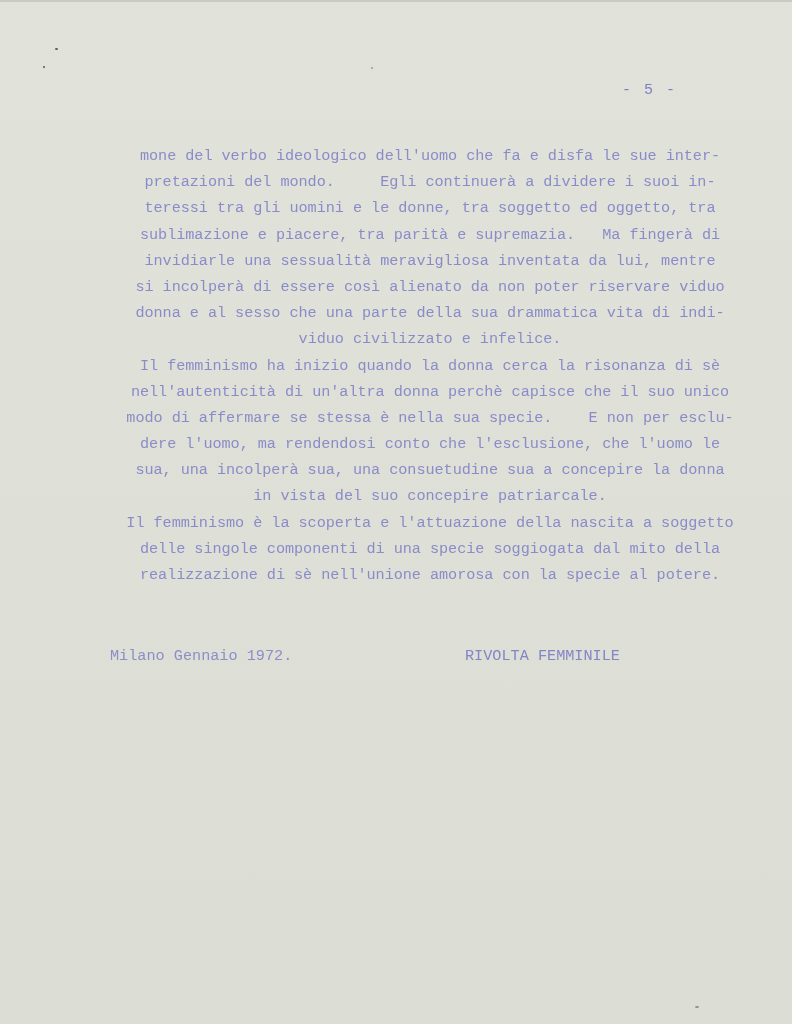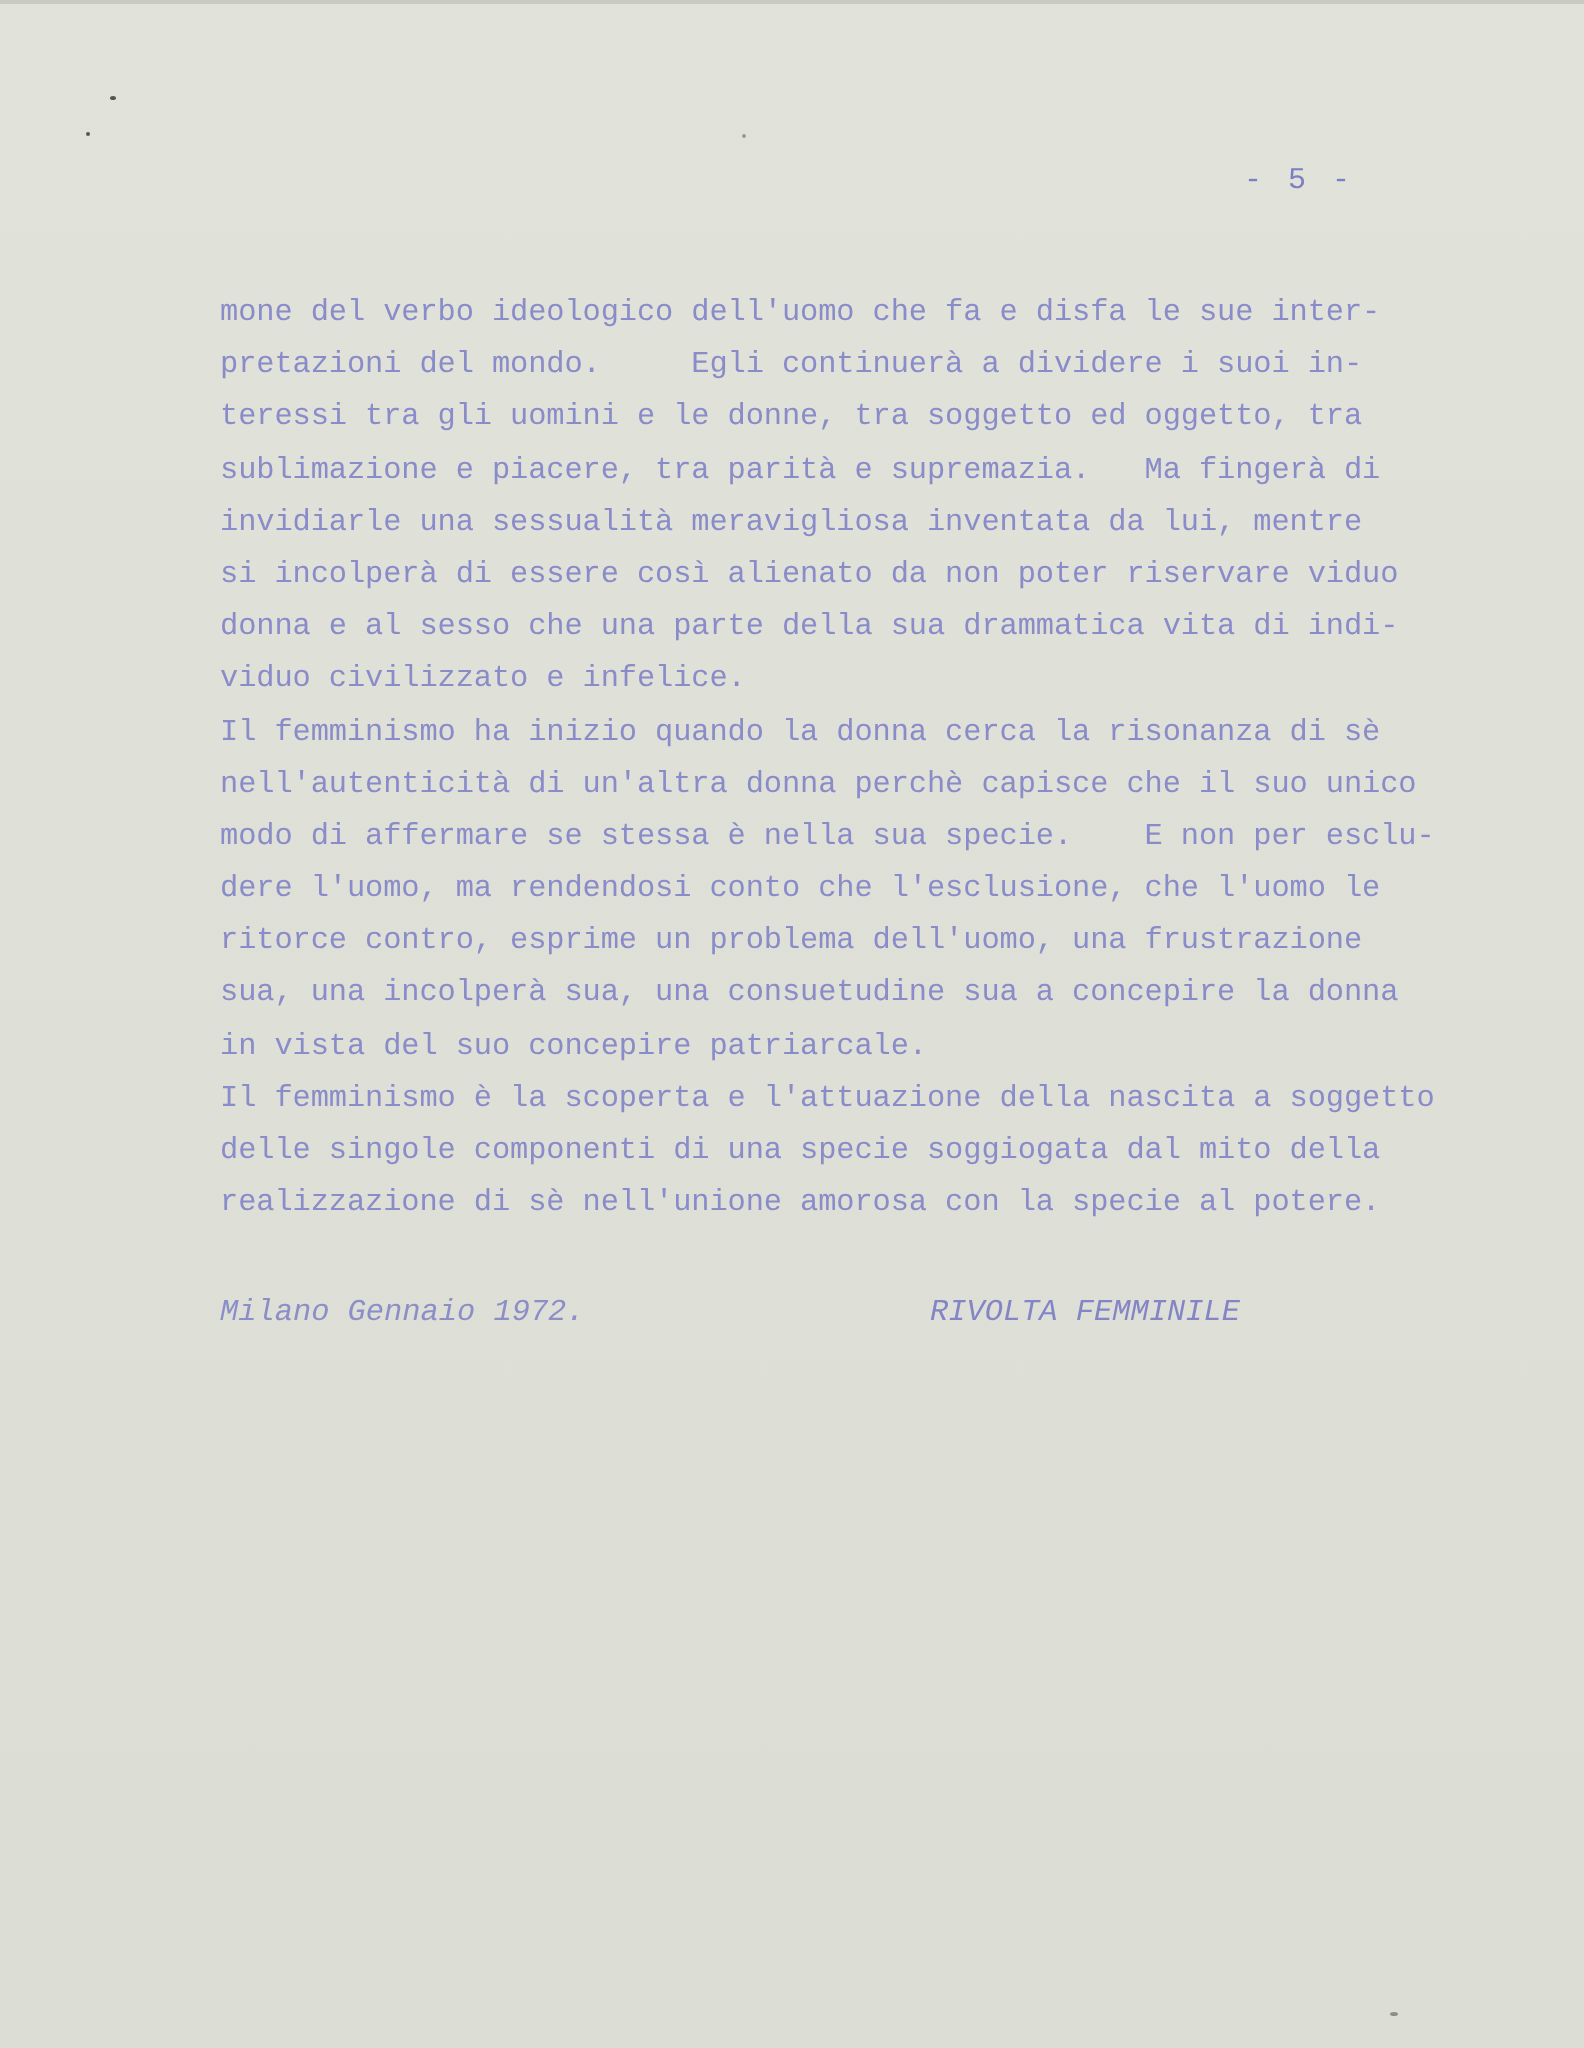--- a/index.html
+++ b/index.html
@@ -39,31 +39,31 @@
       top: 143px;
       width: 640px;
     }
     .line {
       height: 26.2px;
       line-height: 26.2px;
       font-size: 15.2px;
       color: #8a8cc9;
       white-space: pre;
       letter-spacing: -0.05px;
+      text-align: center;
     }
     .signature-row {
       position: absolute;
       left: 110px;
       top: 647px;
       width: 560px;
       height: 24px;
       font-size: 15.2px;
       color: #8c8ec8;
       white-space: pre;
-      font-style: italic;
     }
     .sig-place {
       position: absolute;
       left: 0;
       top: 0;
     }
     .sig-org {
       position: absolute;
       left: 355px;
       top: 0;
@@ -97,21 +97,20 @@
       <div class="line">invidiarle una sessualità meravigliosa inventata da lui, mentre</div>
       <div class="line">si incolperà di essere così alienato da non poter riservare viduo</div>
       <div class="line">donna e al sesso che una parte della sua drammatica vita di indi-</div>
       <div class="line">viduo civilizzato e infelice.</div>
     </div>
     <div>
       <div class="line">Il femminismo ha inizio quando la donna cerca la risonanza di sè</div>
       <div class="line">nell'autenticità di un'altra donna perchè capisce che il suo unico</div>
       <div class="line">modo di affermare se stessa è nella sua specie.    E non per esclu-</div>
       <div class="line">dere l'uomo, ma rendendosi conto che l'esclusione, che l'uomo le</div>
-      <div class="line">ritorce contro, esprime un problema dell'uomo, una frustrazione</div>
       <div class="line">sua, una incolperà sua, una consuetudine sua a concepire la donna</div>
       <div class="line">in vista del suo concepire patriarcale.</div>
     </div>
     <div>
       <div class="line">Il femminismo è la scoperta e l'attuazione della nascita a soggetto</div>
       <div class="line">delle singole componenti di una specie soggiogata dal mito della</div>
       <div class="line">realizzazione di sè nell'unione amorosa con la specie al potere.</div>
     </div>
   </div>
 

